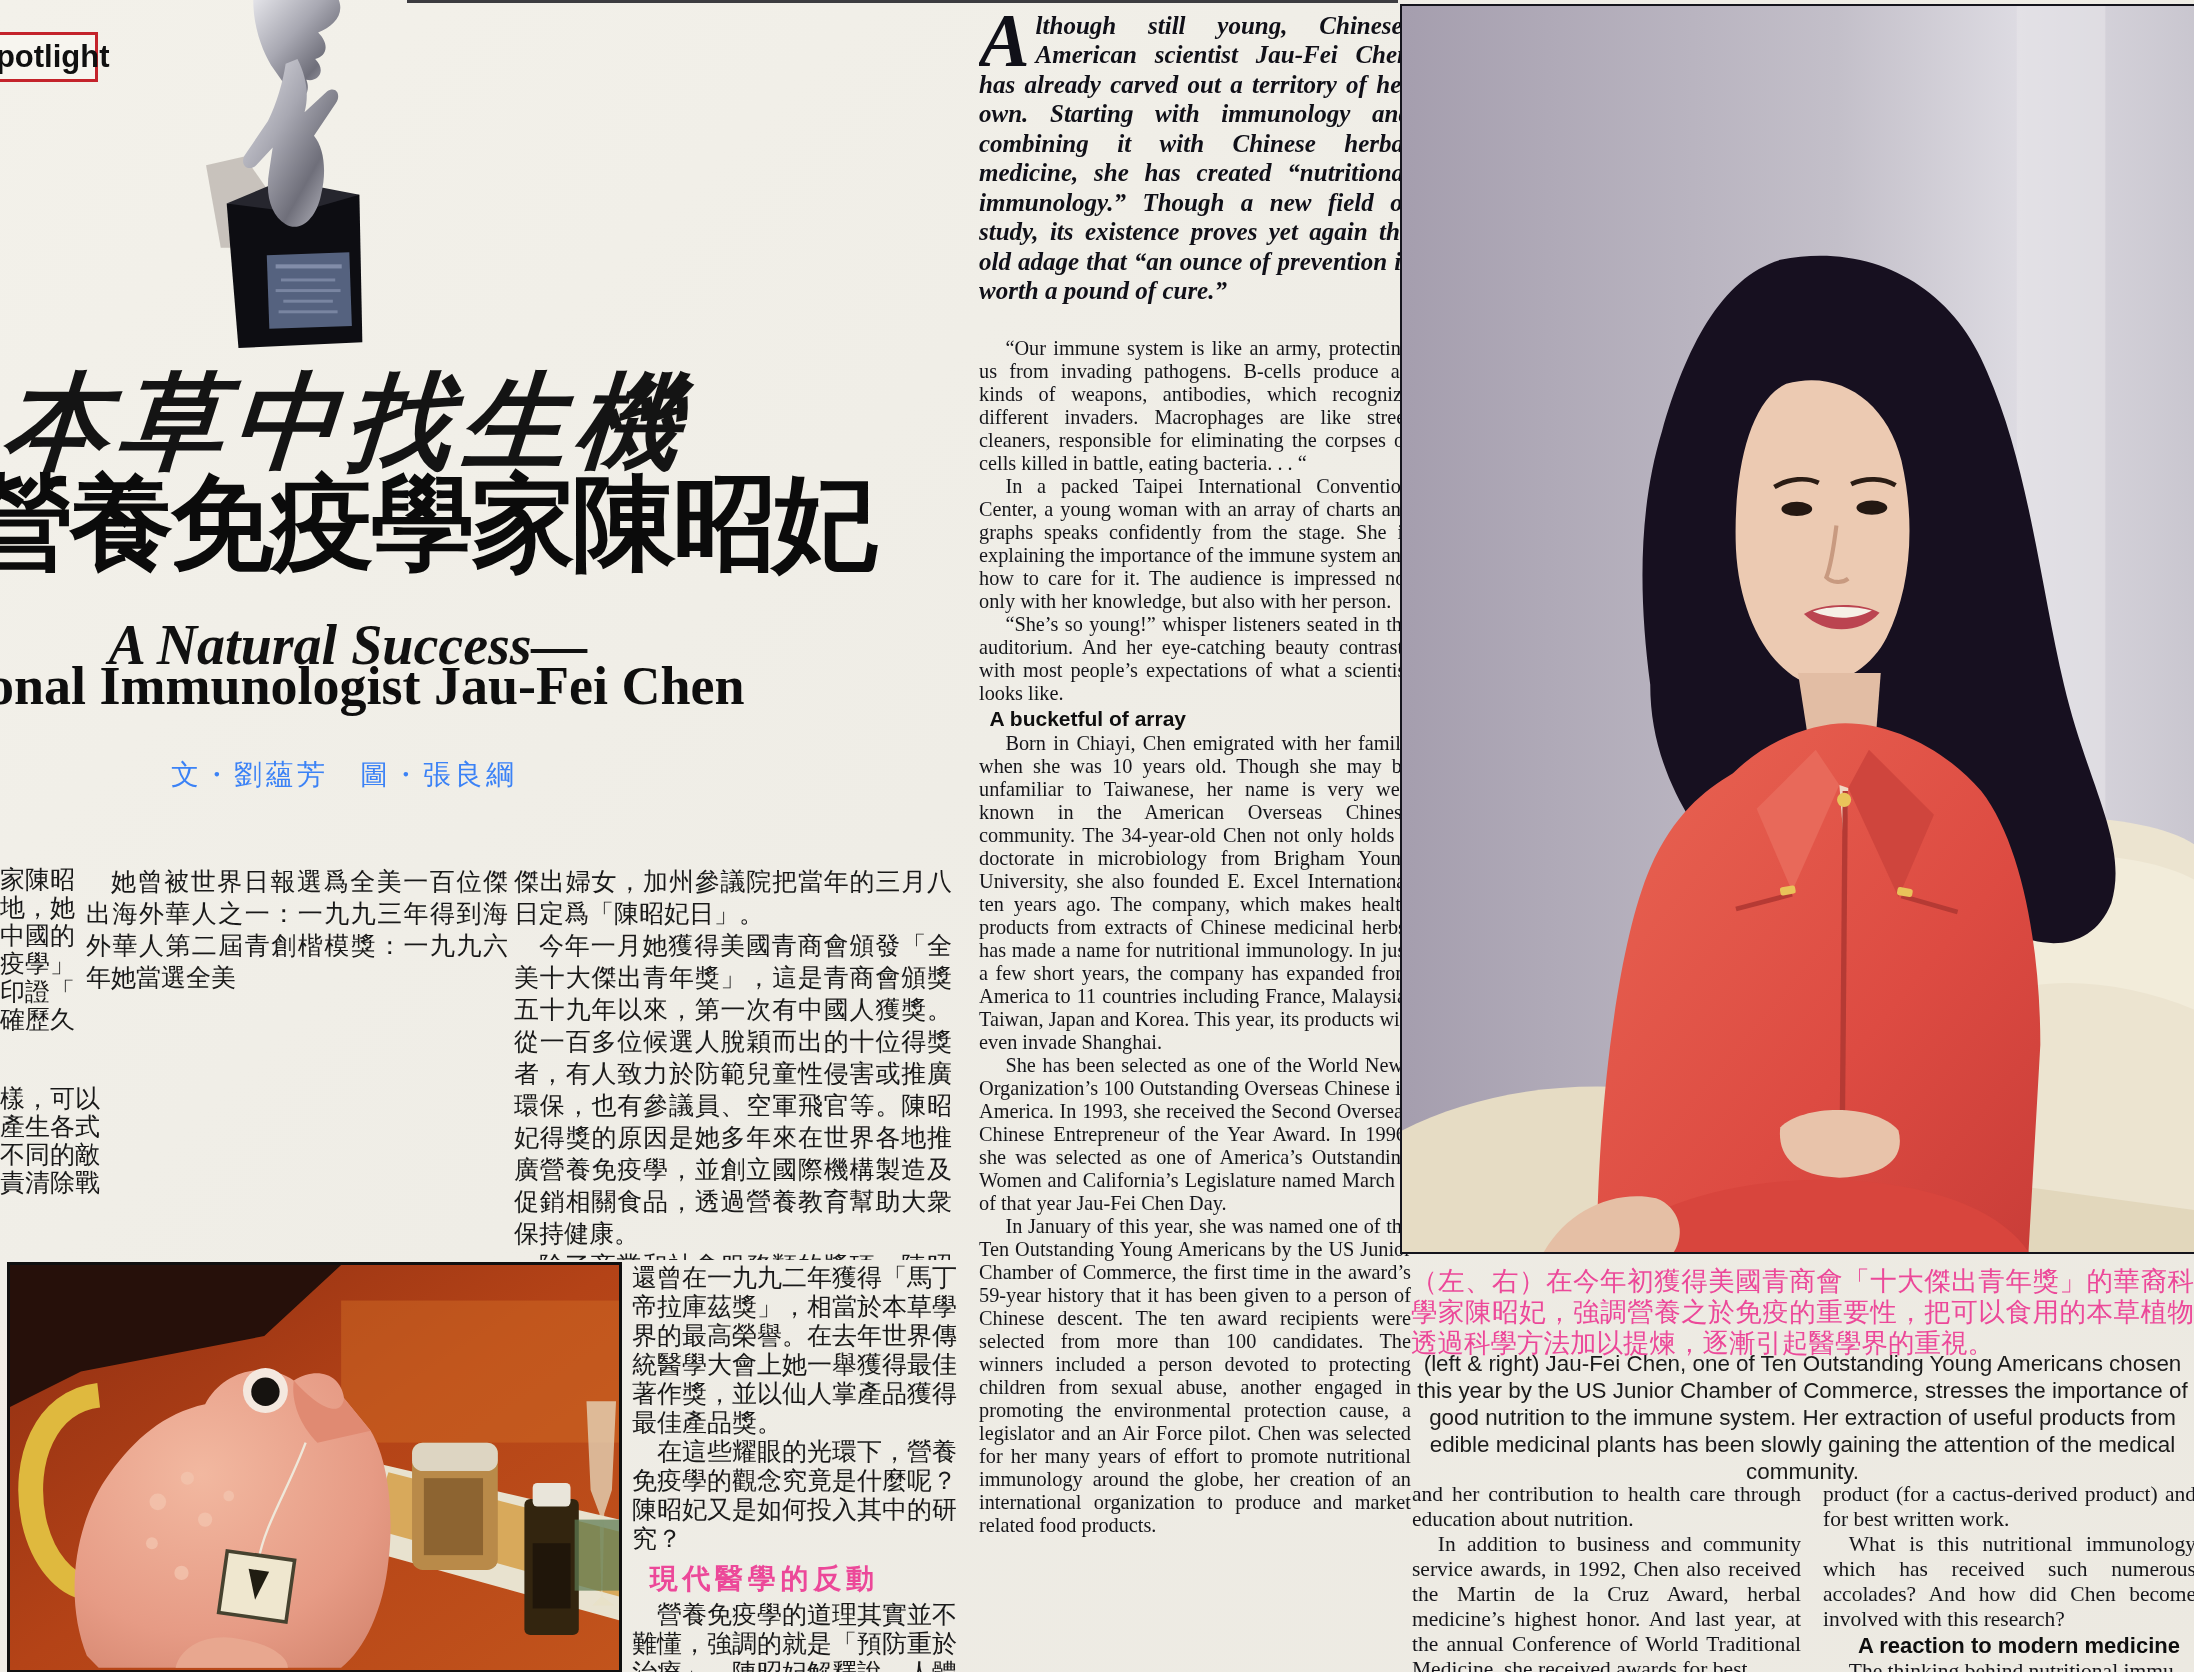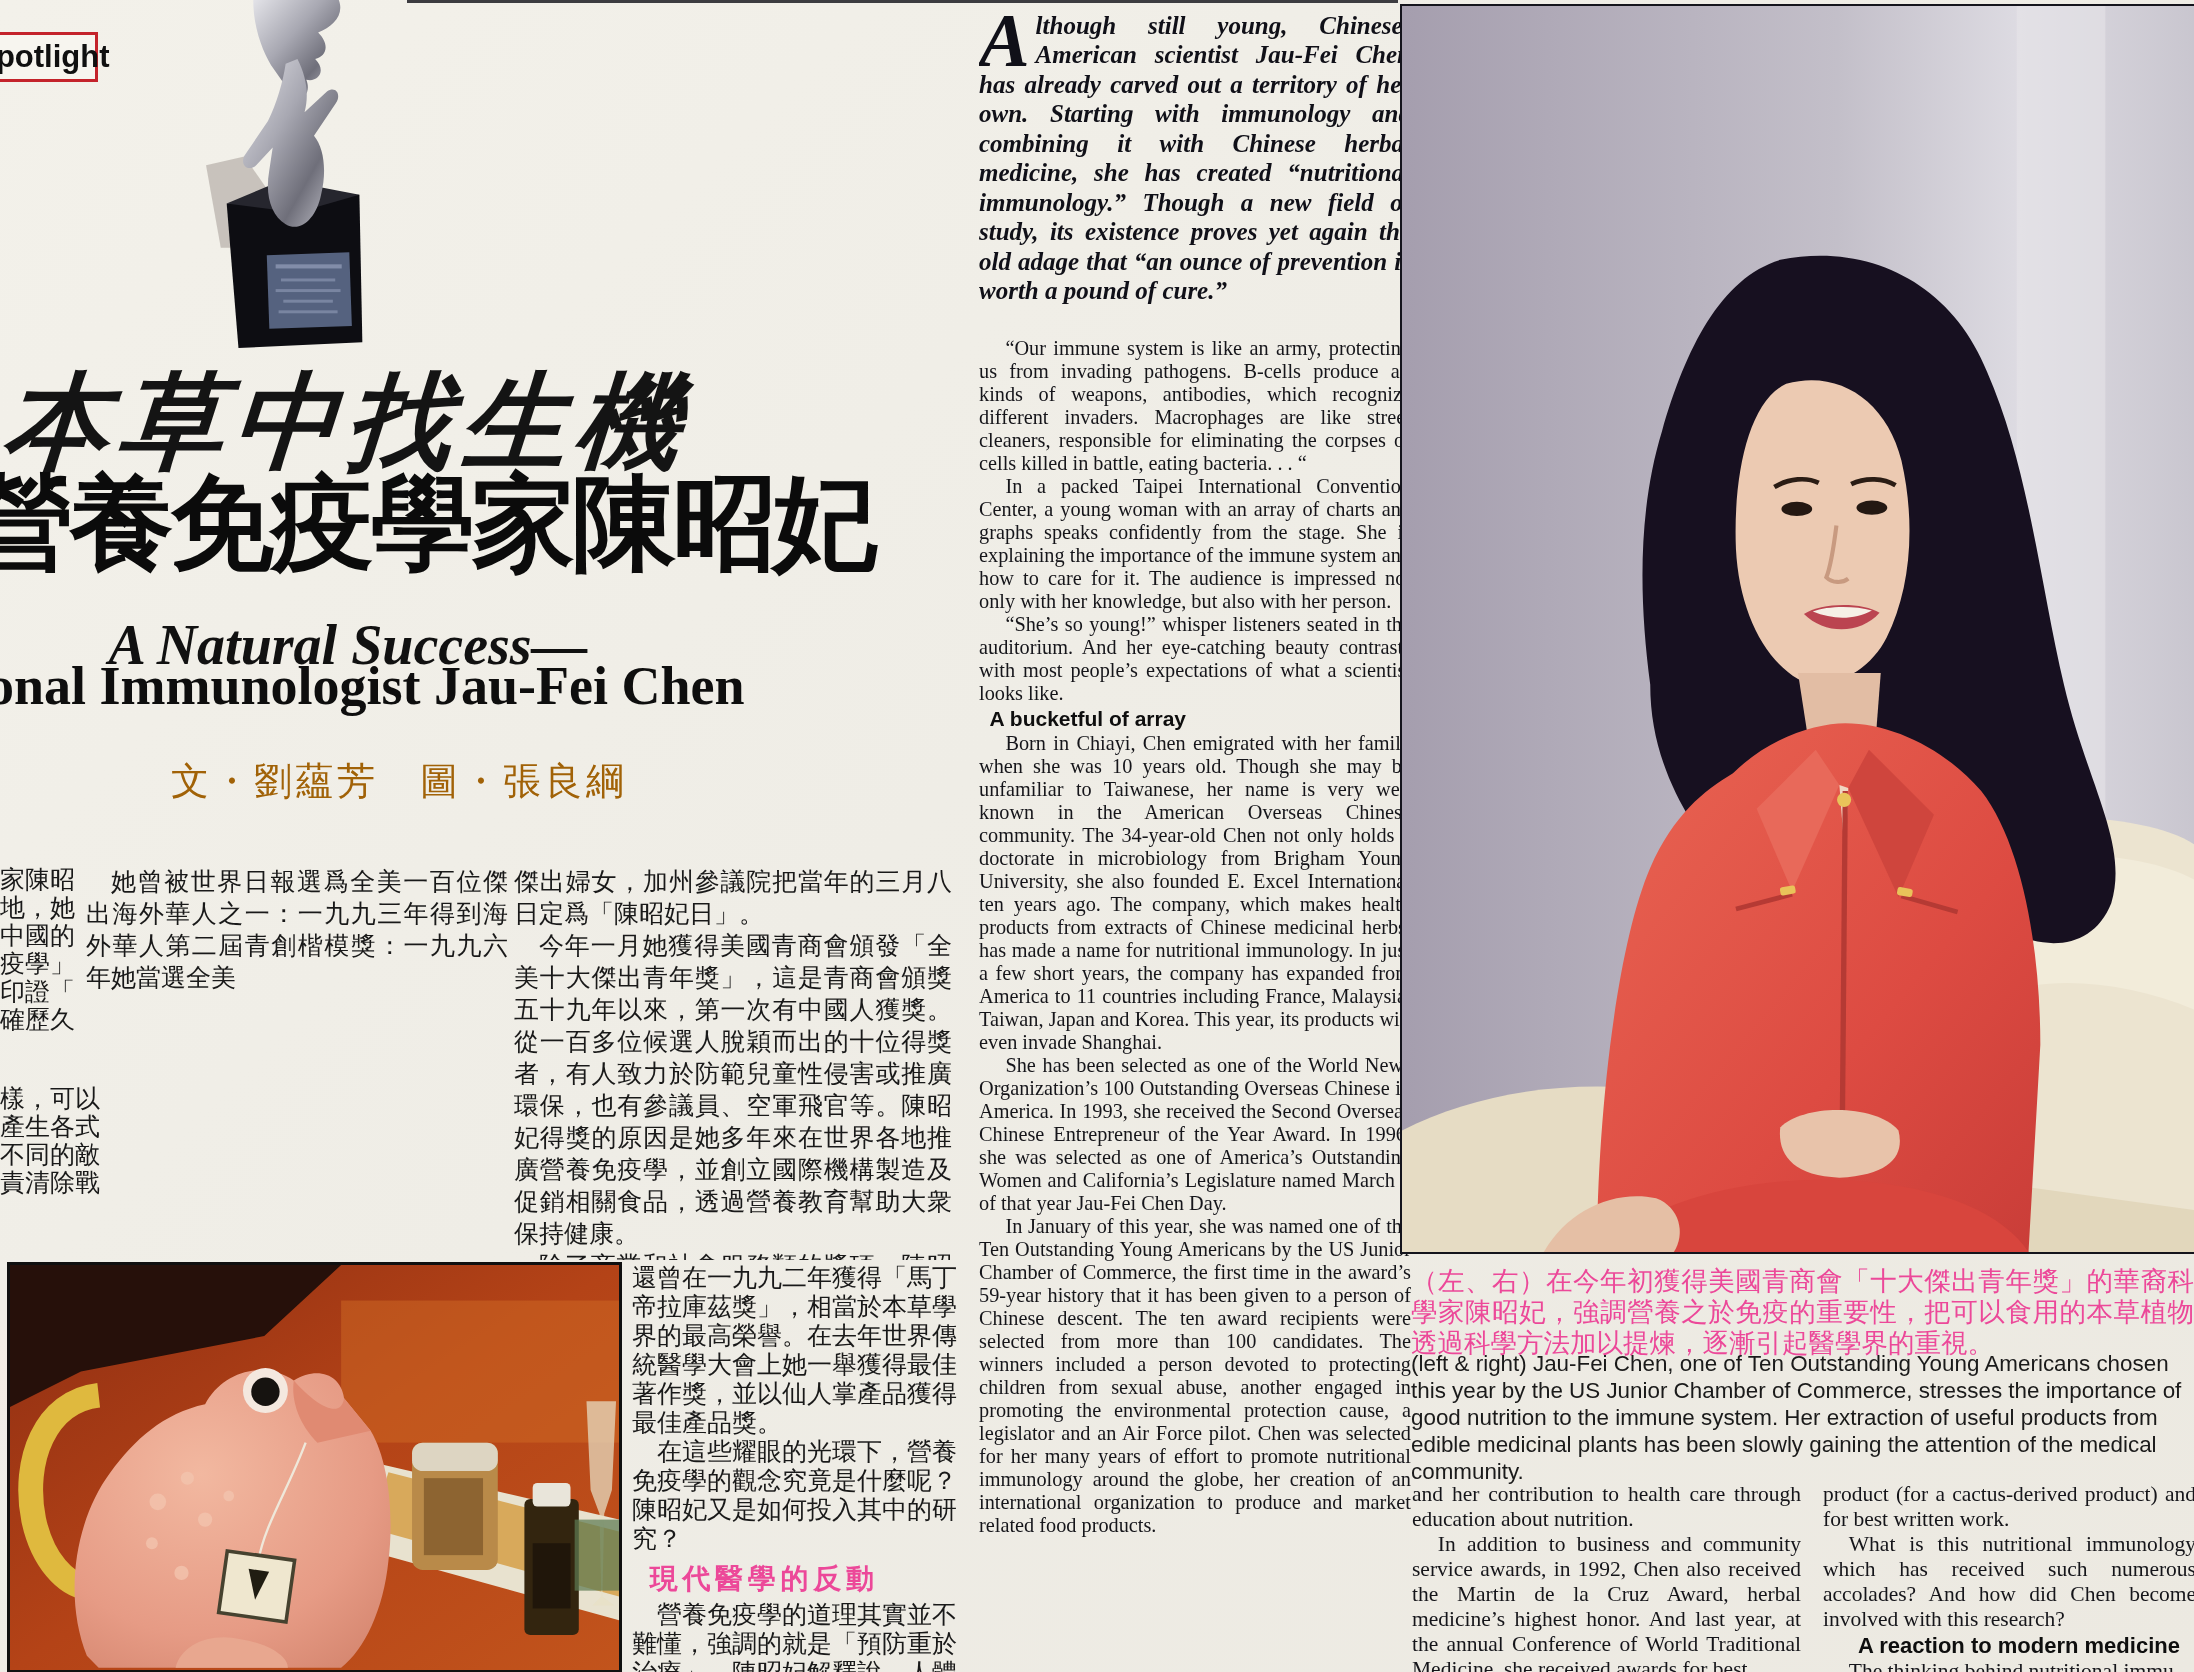--- a/index.html
+++ b/index.html
@@ -33,22 +33,22 @@
     left:65px;top:613px;width:566px;text-align:center;
     font-family:"Liberation Serif",serif;font-style:italic;font-weight:bold;
     font-size:56px;color:#111;white-space:nowrap;
   }
   .sub2{
     left:-13px;top:655px;width:920px;
     font-family:"Liberation Serif",serif;font-weight:bold;
     font-size:54px;color:#0e0e0e;white-space:nowrap;
   }
   .byline{
-    left:171px;top:756px;font-size:38px;letter-spacing:3.5px;
-    font-family:"Liberation Sans",sans-serif;color:#a16207;white-space:nowrap;
+    left:171px;top:756px;font-size:28px;letter-spacing:3.5px;
+    font-family:"Liberation Sans",sans-serif;color:#3b82f6;white-space:nowrap;
   }
   
   .zh{font-family:"DejaVu Serif",serif;color:#191919;}
   .zh-cut{left:0;top:866px;width:61px;font-size:25px;line-height:28px;}
   .zh-cut div{white-space:nowrap;}
   .zh-cut .gap{height:51px;}
   .zh-col{font-size:25px;line-height:32px;text-align:justify;overflow:hidden;}
   .zh-col2{left:86px;top:866px;width:422px;height:394px;}
   .zh-col3{left:514px;top:866px;width:438px;height:394px;}
   .zh-col3b{left:632px;top:1263px;width:330px;height:409px;font-size:25px;line-height:29px;}
@@ -81,21 +81,21 @@
   .photo1{left:1400px;top:3.5px;width:794px;height:1250px;border-top:2.4px solid #14141c;border-left:2.4px solid #14141c;border-bottom:2.9px solid #14141c;box-sizing:border-box;}
   
   .cap-zh{
     left:1411px;top:1266px;width:783px;
     font-family:"Liberation Sans",sans-serif;font-size:26.5px;line-height:31px;
     color:#ec4899;text-align:justify;
   }
   .cap-en{
     left:1411px;top:1350px;width:783px;
     font-family:"Liberation Sans",sans-serif;font-size:22.4px;line-height:27px;
-    color:#1a1a1a;text-align:left;
+    color:#1a1a1a;text-align:center;
   }
   
   .br{font-size:21.5px;line-height:25px;text-align:justify;color:#15151a;overflow:hidden;}
   .brA{left:1412px;top:1482px;width:389px;height:191px;}
   .brB{left:1823px;top:1482px;width:373px;height:191px;}
   .br p{margin:0;}
   .br .ind{text-indent:1.2em;}
   .br-head{
     font-family:"Liberation Sans",sans-serif;font-weight:bold;font-size:22px;
     margin:1.2px 0 1.2px 35px;color:#0e0e0e;

